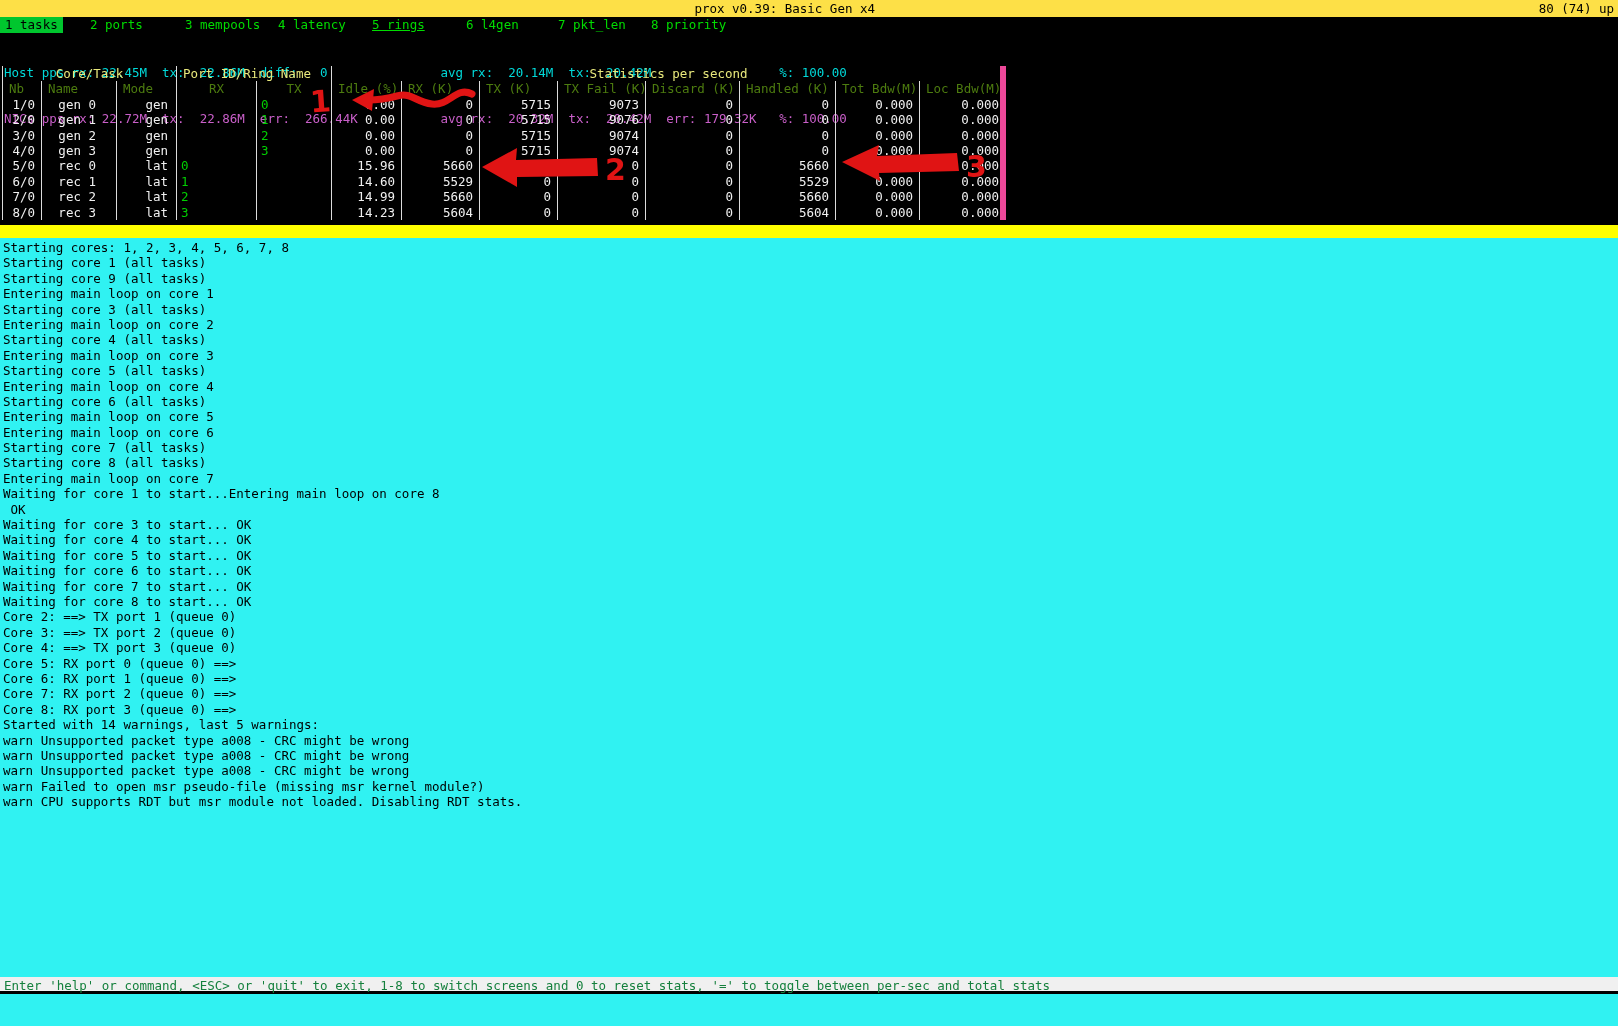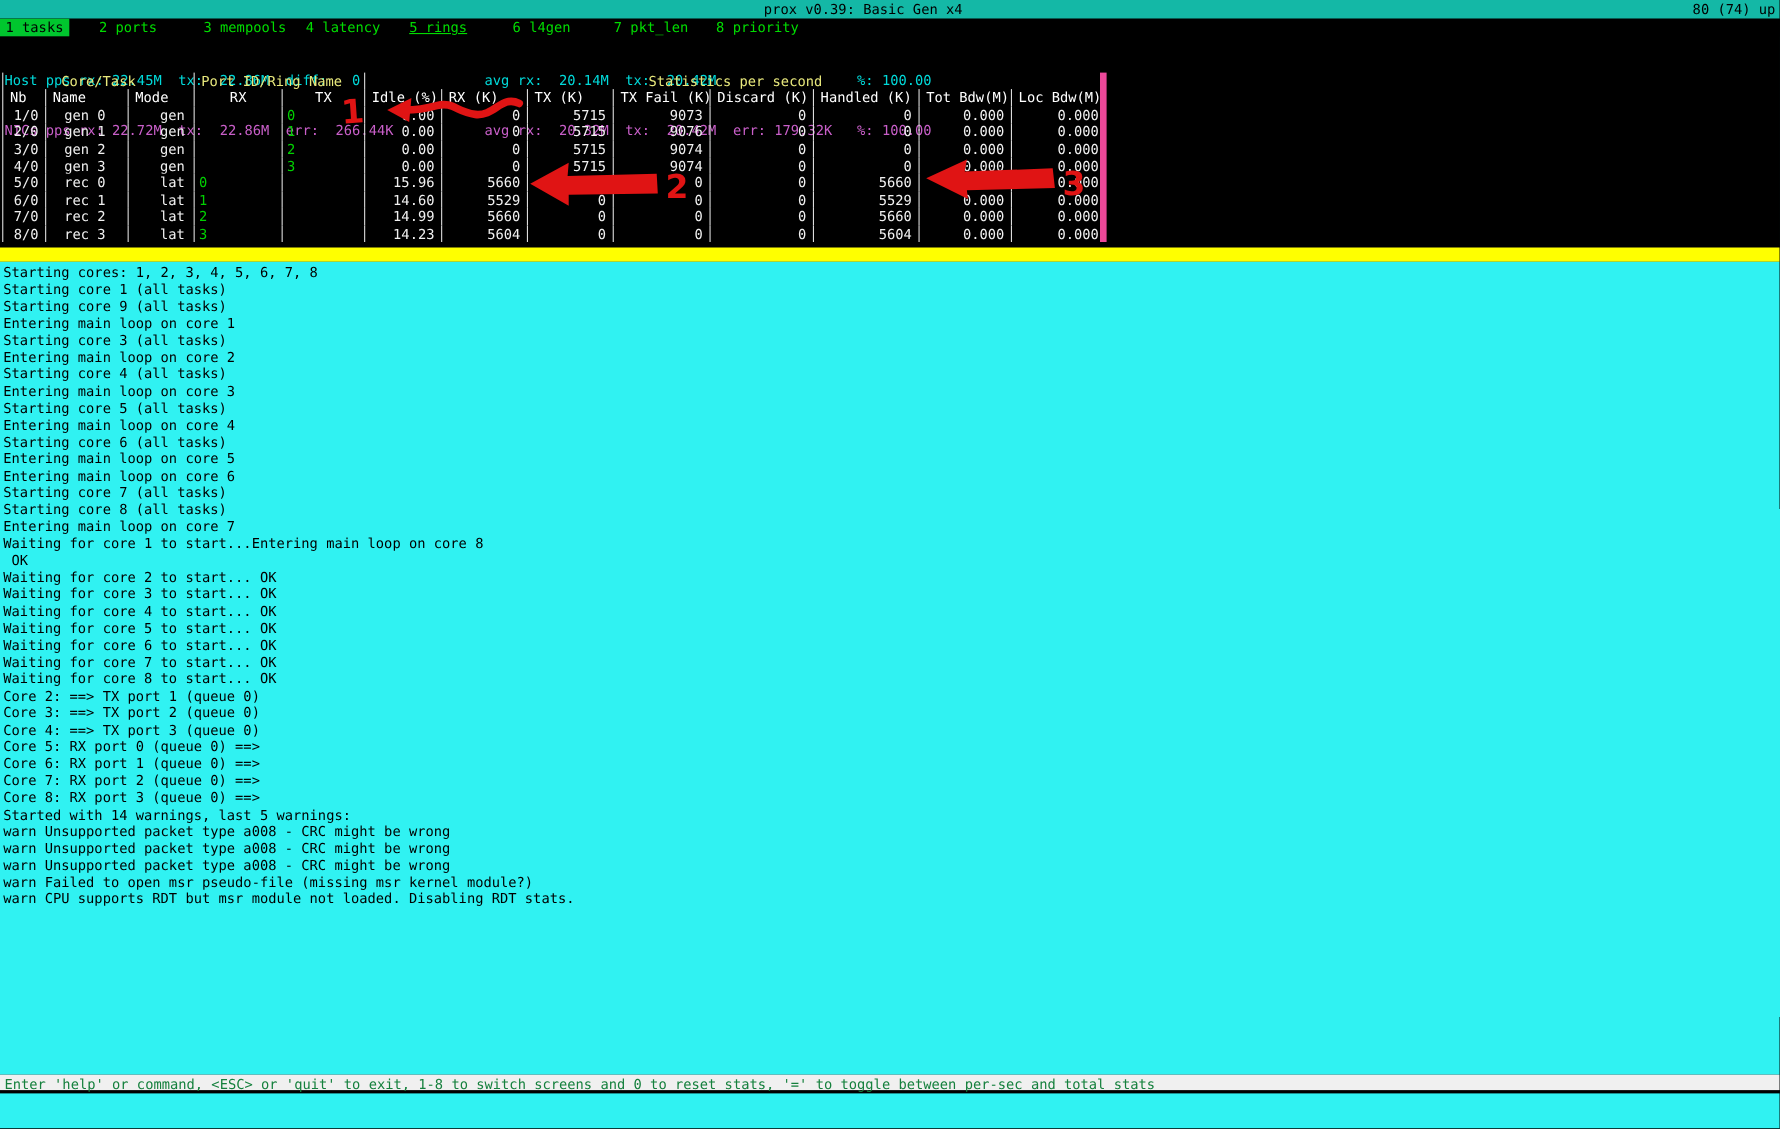--- a/index.html
+++ b/index.html
@@ -8,21 +8,21 @@
     position: relative;
     width: 1618px; height: 1026px;
     background: #000;
     font-family: "DejaVu Sans Mono", monospace;
     font-size: 12.5px;
     line-height: 15.4px;
     overflow: hidden;
   }
 
   
-  .title-bar { position: absolute; top: 0; left: 0; width: 100%; height: 17px; background: #14b8a6; color: #000; padding-left: 28px; }
+  .title-bar { position: absolute; top: 0; left: 0; width: 100%; height: 17px; background: #fde047; color: #000; padding-left: 28px; }
   .title-center { position: absolute; left: 48.5%; transform: translateX(-50%); top: 1px; white-space: pre; }
   .title-right { position: absolute; right: 4px; top: 1px; white-space: pre; }
 
   
   .tab-bar { position: absolute; top: 17px; left: 0; width: 100%; height: 16px; background: #000; }
   .tab { position: absolute; top: 0; height: 16px; line-height: 16px; color: #00dc00; padding: 0 5px; white-space: pre; cursor: default; }
   .tab.active { background: #00c62e; color: #000; }
   .tab:nth-child(1){left:0;} .tab:nth-child(2){left:85px;} .tab:nth-child(3){left:180px;}
   .tab:nth-child(4){left:273px;} .tab:nth-child(5){left:367px;text-decoration:underline;} .tab:nth-child(6){left:461px;}
   .tab:nth-child(7){left:553px;} .tab:nth-child(8){left:646px;}
@@ -38,21 +38,21 @@
     border-left: 1px solid #dcdcdc; border-right: 6px solid #ec4899;
     color: #f0f0f0;
   }
   .trow { display: grid; height: 15.4px; line-height: 15.4px;
     grid-template-columns: 38px 75px 60px 80px 75px 70px 78px 78px 88px 94px 96px 84px 86px; }
   .trow.grow { grid-template-columns: 173px 155px 674px; }
   .trow > div { border-left: 1px solid #dcdcdc; overflow: hidden; white-space: pre; }
   .trow > div:first-child { border-left: none; }
   .gc { color: #e8e87c; text-align: center; }
   .gc.left { text-align: left; padding-left: 6px; }
-  .hc { color: #ffffff; text-align: left; padding-left: 6px; }
+  .hc { color: #4d7c0f; text-align: left; padding-left: 6px; }
   .hc.center { text-align: center; padding-left: 0; }
   .dc { text-align: right; padding-right: 6px; }
   .dc.name { padding-right: 20px; }
   .dc.mode { padding-right: 8px; }
   .dc.port { text-align: left; padding-left: 4px; padding-right: 0; color: #00d000; }
 
   
   .ybar { position: absolute; top: 225px; left: 0; width: 100%; height: 13px; background: #ffff00; }
 
   
@@ -252,21 +252,20 @@
       <div class="log-line">Starting core 5 (all tasks)</div>
       <div class="log-line">Entering main loop on core 4</div>
       <div class="log-line">Starting core 6 (all tasks)</div>
       <div class="log-line">Entering main loop on core 5</div>
       <div class="log-line">Entering main loop on core 6</div>
       <div class="log-line">Starting core 7 (all tasks)</div>
       <div class="log-line">Starting core 8 (all tasks)</div>
       <div class="log-line">Entering main loop on core 7</div>
       <div class="log-line">Waiting for core 1 to start...Entering main loop on core 8</div>
       <div class="log-line"> OK</div>
-      <div class="log-line">Waiting for core 2 to start... OK</div>
       <div class="log-line">Waiting for core 3 to start... OK</div>
       <div class="log-line">Waiting for core 4 to start... OK</div>
       <div class="log-line">Waiting for core 5 to start... OK</div>
       <div class="log-line">Waiting for core 6 to start... OK</div>
       <div class="log-line">Waiting for core 7 to start... OK</div>
       <div class="log-line">Waiting for core 8 to start... OK</div>
       <div class="log-line">Core 2: ==&gt; TX port 1 (queue 0)</div>
       <div class="log-line">Core 3: ==&gt; TX port 2 (queue 0)</div>
       <div class="log-line">Core 4: ==&gt; TX port 3 (queue 0)</div>
       <div class="log-line">Core 5: RX port 0 (queue 0) ==&gt;</div>

